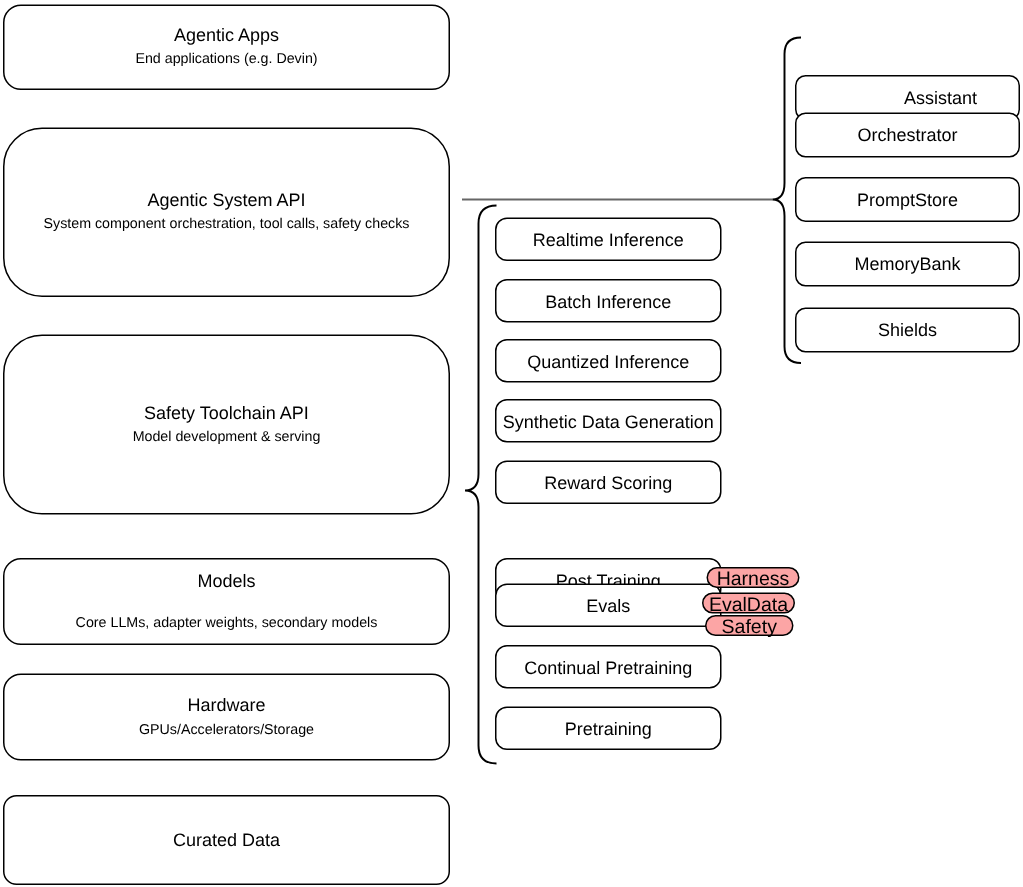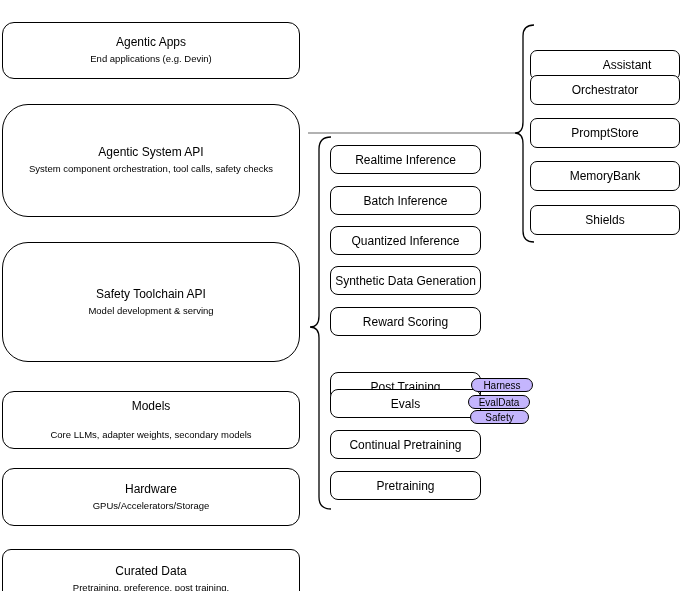--- a/index.html
+++ b/index.html
@@ -6,39 +6,39 @@
   .canvas {
     position:relative; width:682px; height:591px; background:#ffffff;
     font-family:"Liberation Sans", sans-serif; color:#000; overflow:hidden;
   }
   svg.connectors { position:absolute; left:0; top:0; width:682px; height:591px; pointer-events:none; }
   .box {
     position:absolute; background:#fff; border:1.3px solid #000; box-sizing:border-box;
     display:flex; flex-direction:column; align-items:center; justify-content:center;
     text-align:center;
   }
-  .lbox { left:2px; width:298px;margin-top:19px; }
+  .lbox { left:2px; width:298px; }
   .lbox .title { font-size:12px; line-height:15px; }
   .lbox .subtitle { font-size:9.5px; line-height:14px; margin-top:2px; }
   .lb1 { top:3px;   height:57px;  border-radius:12px; }
   .lb2 { top:85px;  height:113px; border-radius:26px; }
   .lb3 { top:223px; height:120px; border-radius:26px; }
   .lb4 { top:372px; height:58px;  border-radius:12px;gap:12px; }
   .lb5 { top:449px; height:58px;  border-radius:12px; }
   .lb6 { top:530px; height:60px;  border-radius:9px; }
   .mbox { left:330px; width:151px; height:29px; border-radius:8px; font-size:12px; z-index:2;align-items:center; }
   .m1 { top:145px; } .m2 { top:186px; } .m3 { top:226px; }
   .m4 { top:266px; } .m5 { top:307px; } .m6 { top:348px;margin-top:24px; }
   .m7 { top:389px; } .m8 { top:430px; } .m9 { top:471px; }
   .rbox { left:530px; width:150px; height:30px; border-radius:7px; font-size:12px; z-index:2; }
   .r1 { top:50px;padding-left:44px; } .r2 { top:75px; } .r3 { top:118px; } .r4 { top:161px; } .r5 { top:205px; }
   .pill {
-    position:absolute; background:#c4b5fd; border:1.1px solid #000; border-radius:8px;
+    position:absolute; background:#fca5a5; border:1.1px solid #000; border-radius:8px;
     box-sizing:border-box; display:flex; align-items:center; justify-content:center;
-    font-size:10px; z-index:5;
+    font-size:13px; z-index:5;
   }
   .p1 { left:471px; top:378px; width:62px; height:14px; }
   .p2 { left:468px; top:395px; width:62px; height:14px; }
   .p3 { left:470px; top:410px; width:59px; height:14px; }
 </style>
 </head>
 <body>
 
 <div class="canvas">
 
@@ -63,21 +63,20 @@
   <div class="box lbox lb4">
     <div class="title">Models</div>
     <div class="subtitle">Core LLMs, adapter weights, secondary models</div>
   </div>
   <div class="box lbox lb5">
     <div class="title">Hardware</div>
     <div class="subtitle">GPUs/Accelerators/Storage</div>
   </div>
   <div class="box lbox lb6">
     <div class="title">Curated Data</div>
-    <div class="subtitle">Pretraining, preference, post training.</div>
   </div>
 
   <div class="box mbox m1">
     <span>Realtime Inference</span>
   </div>
   <div class="box mbox m2">
     <span>Batch Inference</span>
   </div>
   <div class="box mbox m3">
     <span>Quantized Inference</span>

